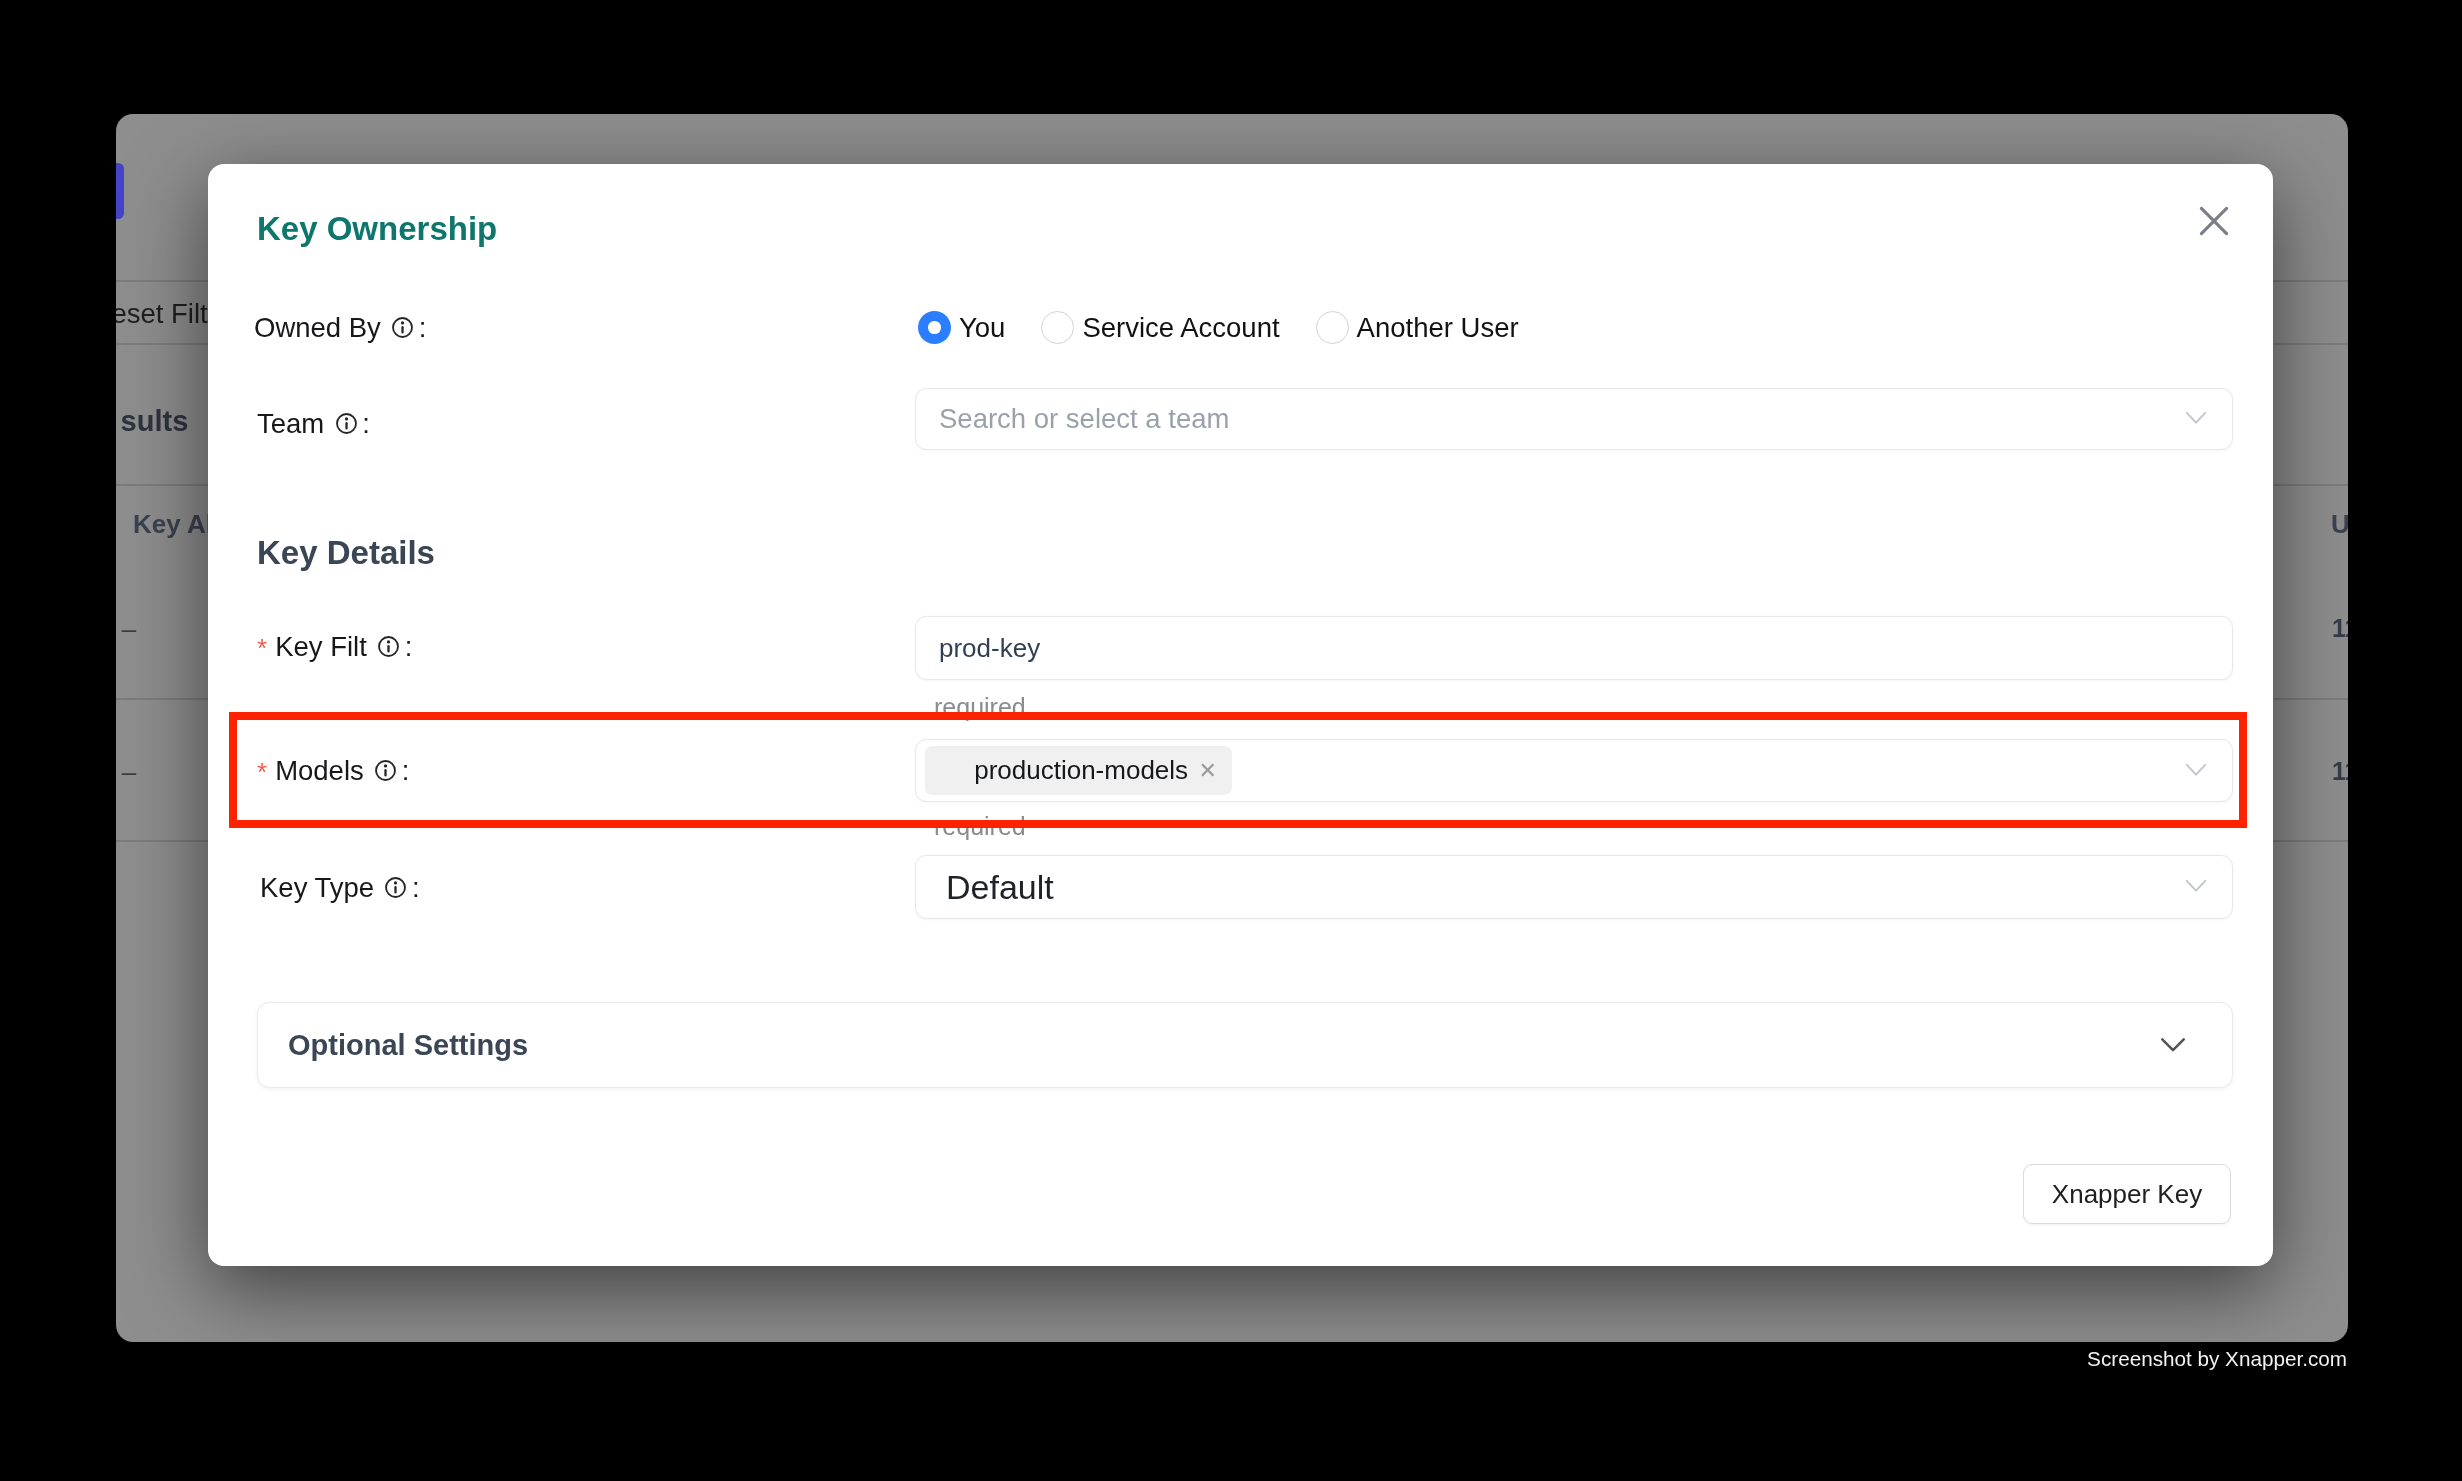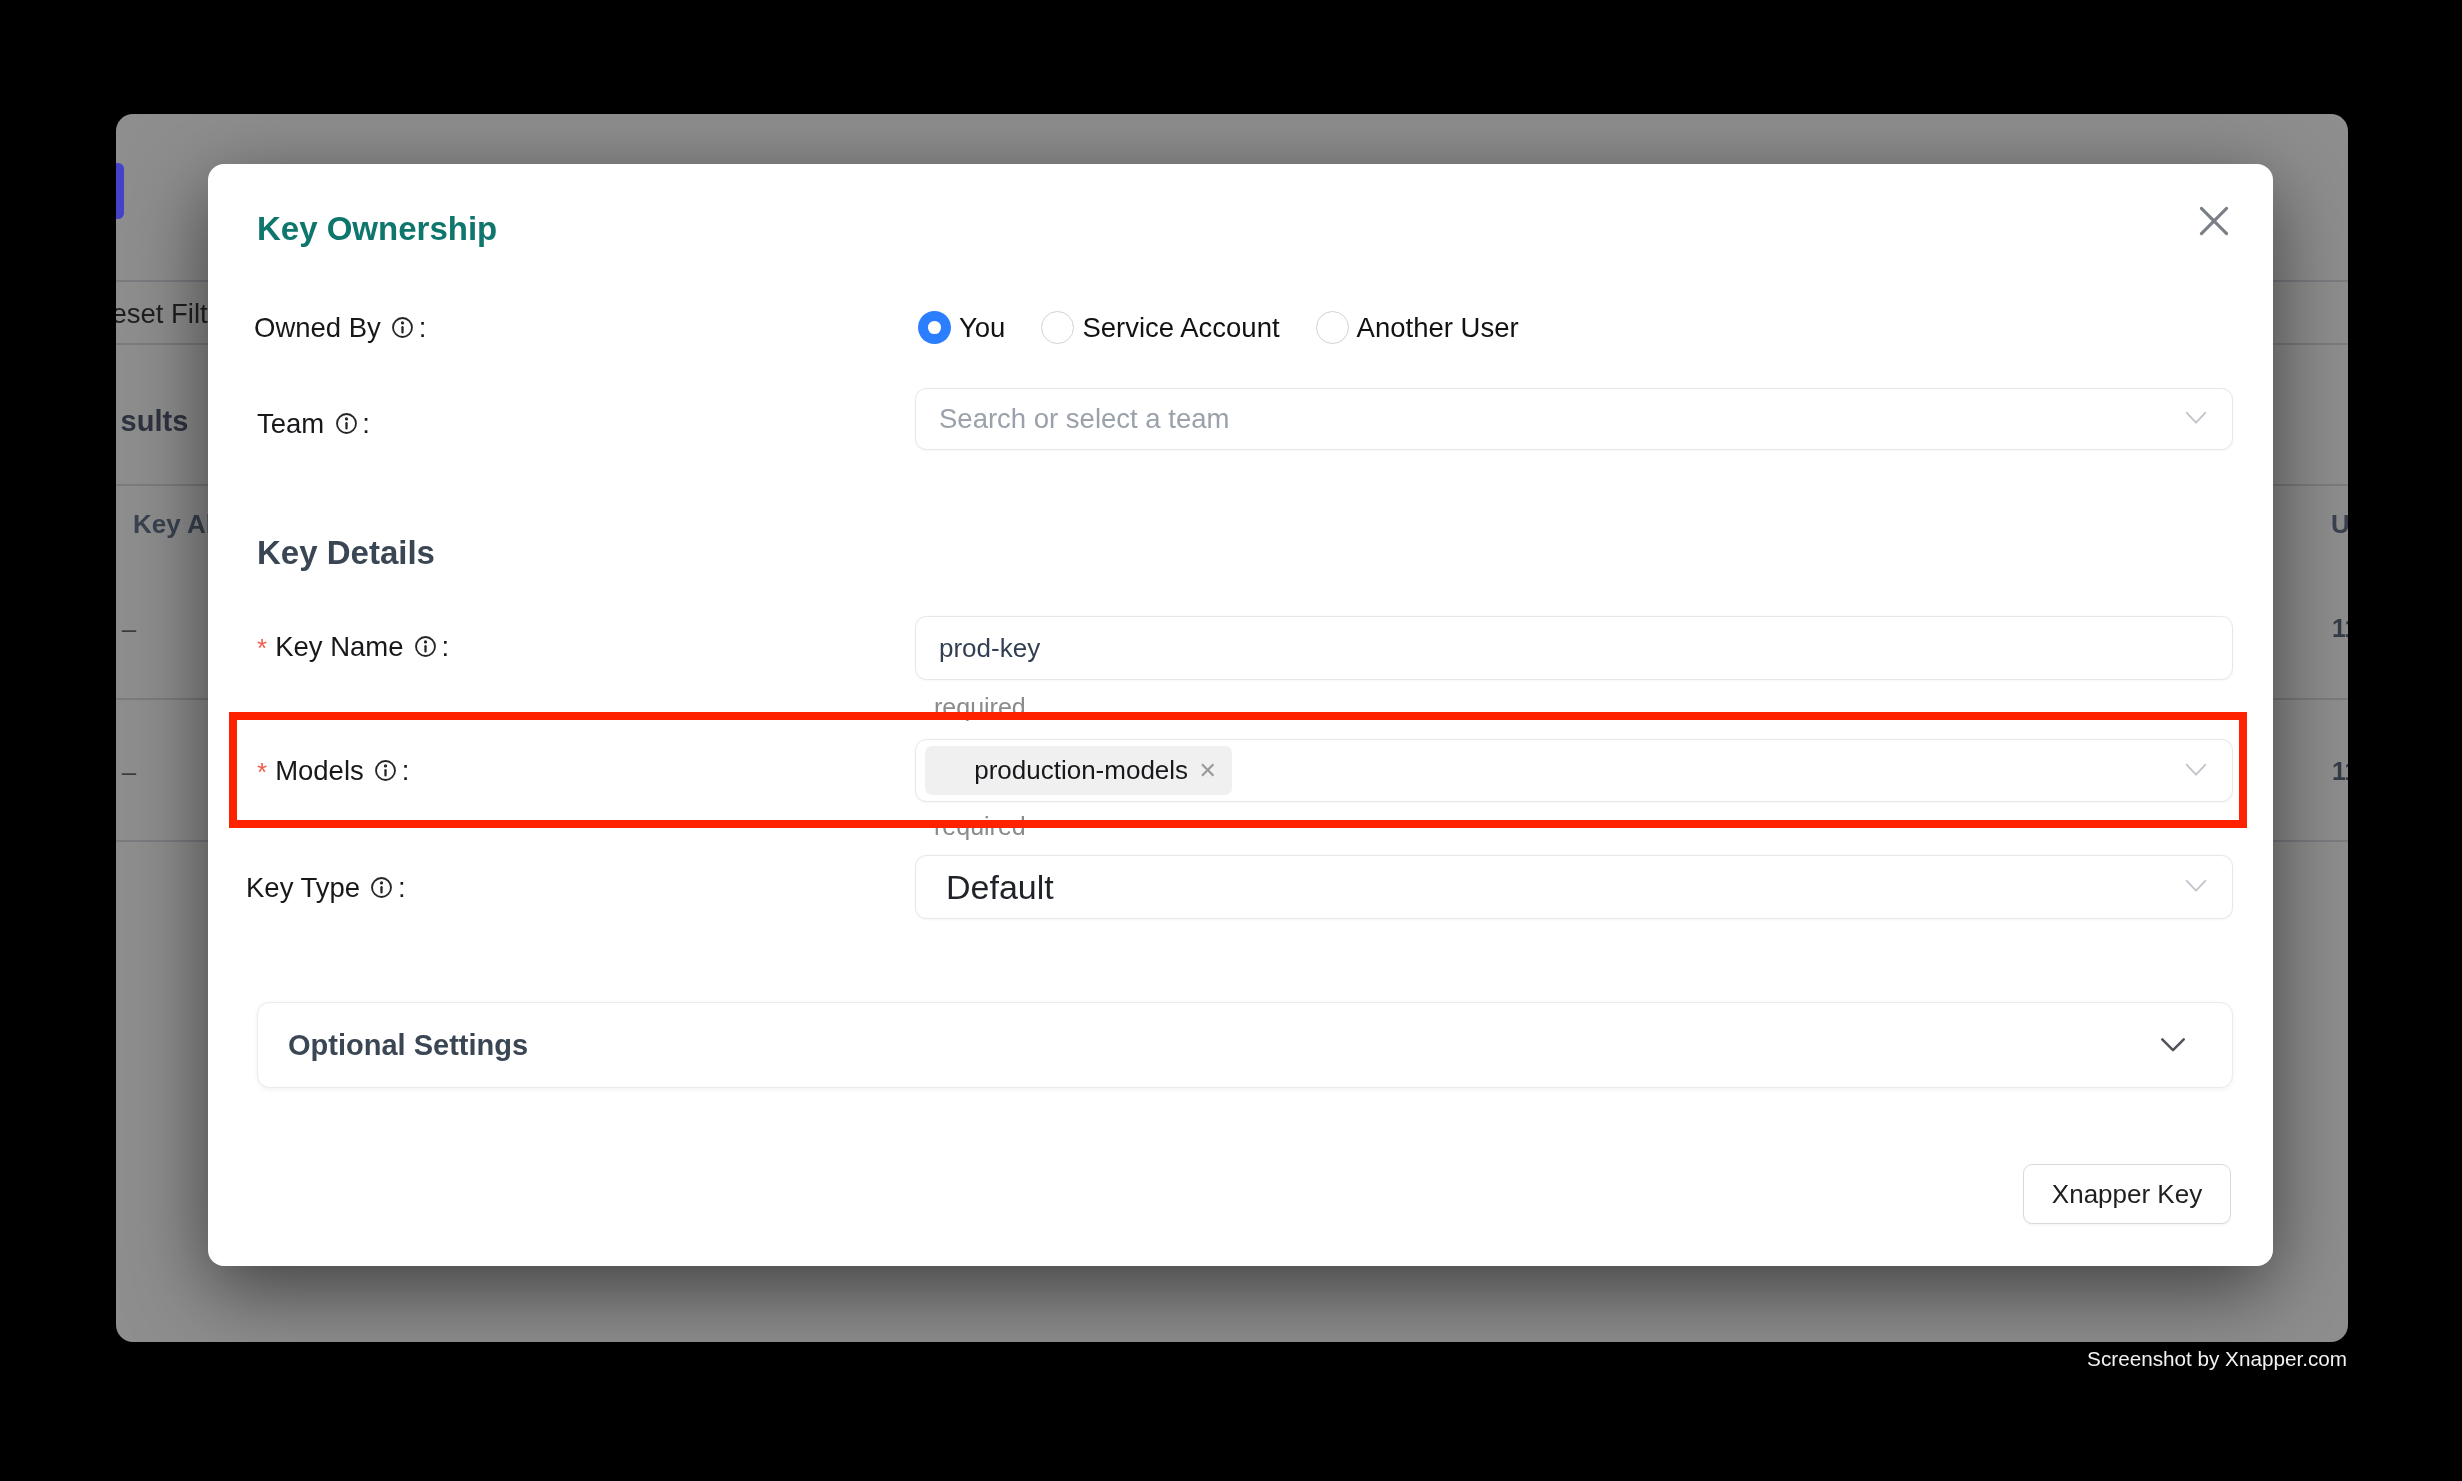--- a/index.html
+++ b/index.html
@@ -155,21 +155,21 @@
         <polyline points="3,3 19,20 35,3" stroke="#c3c7cd" stroke-width="3.5" stroke-linecap="round" stroke-linejoin="round"></polyline>
       </svg>
     </span>
   </div>
 
   <div class="section-heading" style="top:370px;">Key Details</div>
 
   <div class="row" style="left:49px; top:466px; height:33px;">
     <div class="label">
       <span class="asterisk">*</span>
-      <span class="txt">Key Name</span>
+      <span class="txt">Key Filt</span>
       <span class="info-icon">
         <svg width="23" height="23" viewBox="0 0 40 40">
           <circle cx="20" cy="20" r="16.5" fill="none" stroke="#262626" stroke-width="3.2"></circle>
           <circle cx="20" cy="12" r="2.8" fill="#262626"></circle>
           <rect x="18" y="17.5" width="4" height="13" rx="2" fill="#262626"></rect>
         </svg>
       </span>
       <span class="colon">:</span>
     </div>
   </div>
@@ -200,21 +200,21 @@
     <span class="chevron">
       <svg width="22" height="13.8" viewBox="0 0 38 24" fill="none">
         <polyline points="3,3 19,20 35,3" stroke="#c3c7cd" stroke-width="3.5" stroke-linecap="round" stroke-linejoin="round"></polyline>
       </svg>
     </span>
   </div>
   <div class="required-msg" style="top:648px;">required</div>
 
   <div class="red-rect"></div>
 
-  <div class="row" style="left:38px; top:707px; height:33px;align-items:center;">
+  <div class="row" style="left:52px; top:707px; height:33px;align-items:center;">
     <div class="label">
       <span class="txt">Key Type</span>
       <span class="info-icon">
         <svg width="23" height="23" viewBox="0 0 40 40">
           <circle cx="20" cy="20" r="16.5" fill="none" stroke="#262626" stroke-width="3.2"></circle>
           <circle cx="20" cy="12" r="2.8" fill="#262626"></circle>
           <rect x="18" y="17.5" width="4" height="13" rx="2" fill="#262626"></rect>
         </svg>
       </span>
       <span class="colon">:</span>

